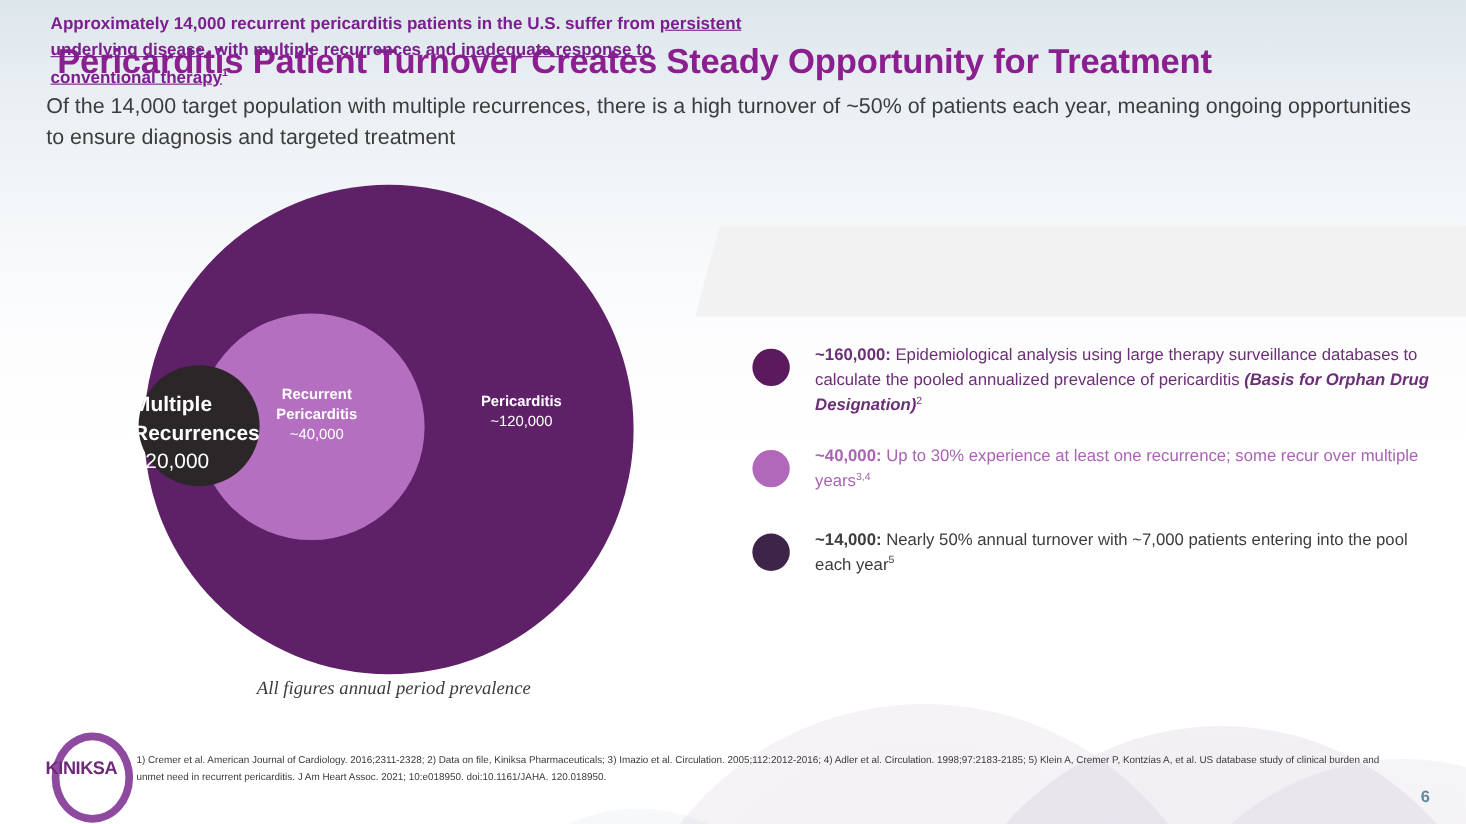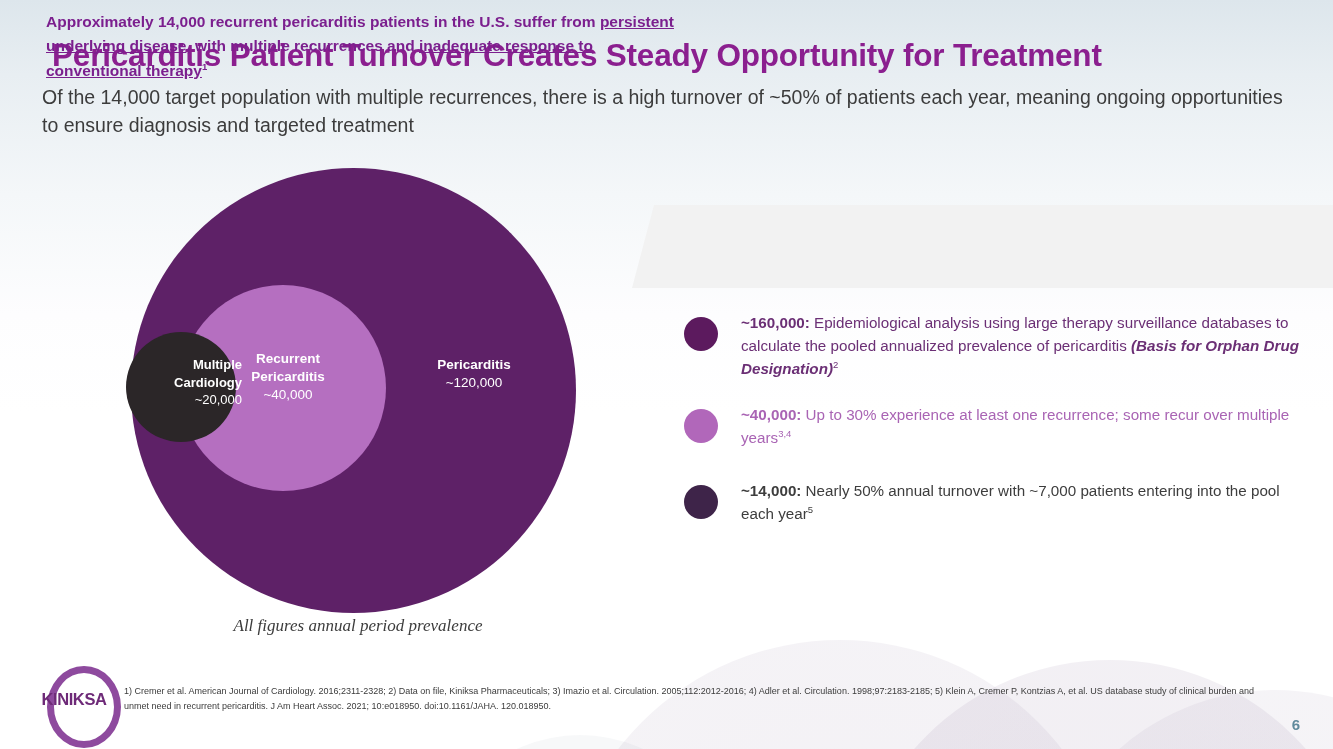--- a/index.html
+++ b/index.html
@@ -113,26 +113,26 @@
     left: 115px;
     top: 182px;
     width: 110px;
     text-align: center;
     color: #ffffff;
     font-size: 13.5px;
     line-height: 1.35;
   }
   .lbl-inner {
     position: absolute;
-    left: 24px;
+    left: 3px;
     top: 188px;
     width: 100px;
-    text-align: right;
+    text-align: left;
     color: #ffffff;
-    font-size: 13px;
+    font-size: 19px;
     line-height: 1.35;
   }
   .lbl-name { font-weight: bold; }
   .lbl-val  { font-weight: normal; }
 
   .venn-caption {
     position: absolute;
     left: 118px;
     top: 616px;
     width: 480px;
@@ -263,21 +263,21 @@
     </div>
 
     <div class="lbl-mid">
       <div class="lbl-name">Recurrent</div>
       <div class="lbl-name">Pericarditis</div>
       <div class="lbl-val">~40,000</div>
     </div>
 
     <div class="lbl-inner">
       <div class="lbl-name">Multiple</div>
-      <div class="lbl-name">Cardiology</div>
+      <div class="lbl-name">Recurrences</div>
       <div class="lbl-val">~20,000</div>
     </div>
   </div>
 
   <div class="venn-caption">All figures annual period prevalence</div>
 
   <div class="callout"></div>
   <div class="callout-text">
     <span>Approximately 14,000 recurrent pericarditis patients in the U.S. suffer from </span><span class="u">persistent underlying disease</span><span>, with multiple recurrences and </span><span class="u">inadequate response to conventional therapy</span><sup>1</sup>
   </div>

